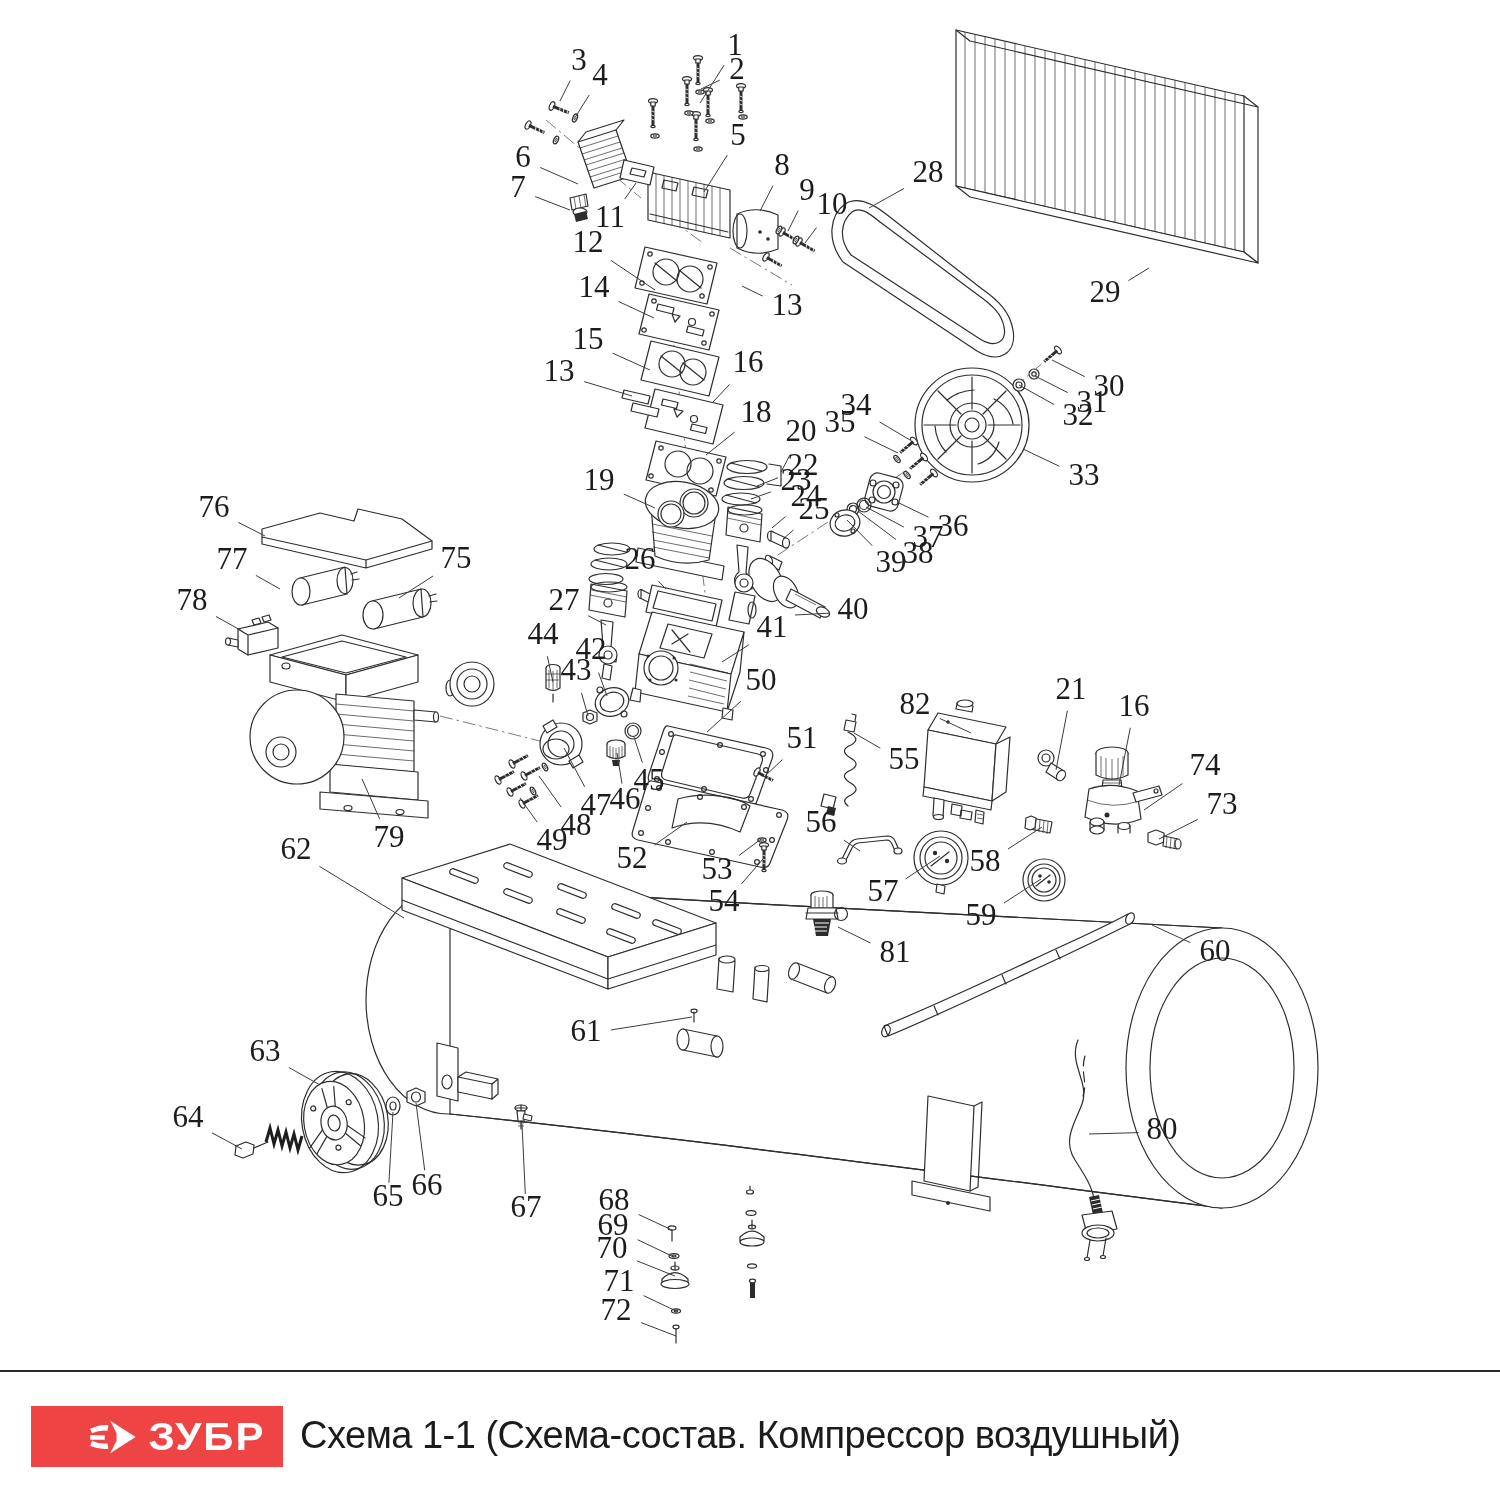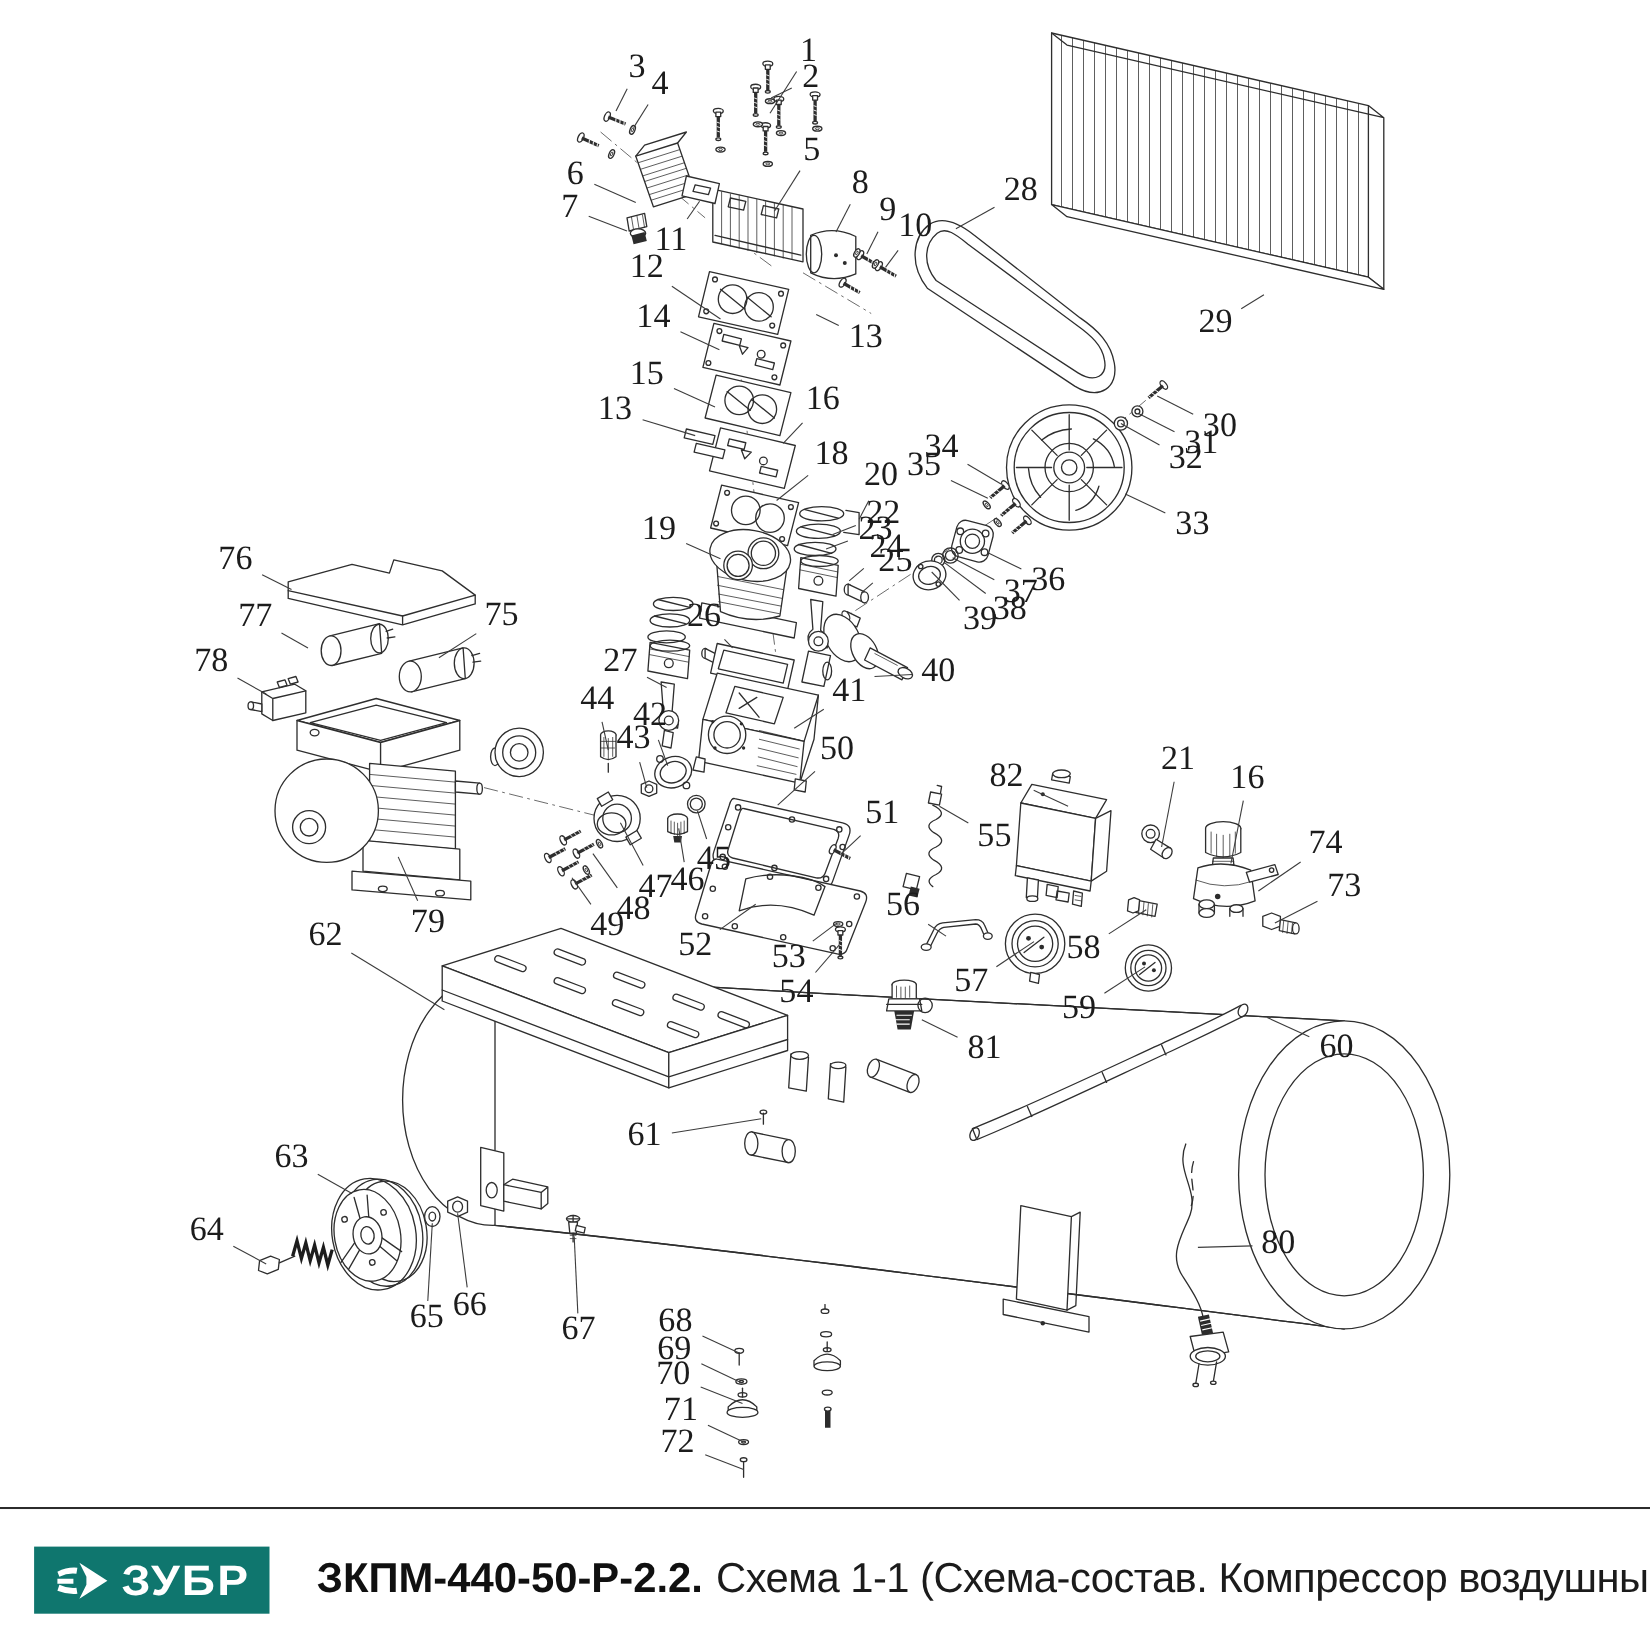--- a/index.html
+++ b/index.html
@@ -743,30 +743,29 @@
         <text x="895" y="955" class="plabel" font-size="31" fill="#1c1c1c">81</text>
         <text x="915" y="707" class="plabel" font-size="31" fill="#1c1c1c">82</text>
         <text x="1134" y="709" class="plabel" font-size="31" fill="#1c1c1c">16</text>
         <text x="1071" y="692" class="plabel" font-size="31" fill="#1c1c1c">21</text>
       </g>
 </svg>
 
 <div class="divider" style="background: rgb(43, 43, 43);"></div>
 
 <div class="footer">
-  <div class="brand" id="brandBox" style="background: #0f766e;">
+  <div class="brand" id="brandBox" style="background: #ef4444; padding-left: 38px;">
     <svg width="52" height="40" viewBox="0 0 56 44">
       <g fill="#ffffff">
         <path d="M4 13 Q14 8 24 9 L23 15 Q14 14 6 18 Z"></path>
         <path d="M4 20 L20 20 L20 25 L4 25 Z"></path>
         <path d="M4 32 Q14 36 24 35 L23 29 Q14 30 6 26 Z"></path>
         <path d="M26 4 L54 22 L26 40 L33 26 L33 18 Z"></path>
       </g>
     </svg>
     <span class="brand-text">ЗУБР</span>
   </div>
   <div class="title">
-    <span class="model">ЗКПМ-440-50-Р-2.2.</span>
     <span class="subtitle">Схема 1-1 (Схема-состав. Компрессор воздушный)</span>
   </div>
 </div>
 
 </div>
 
 </body></html>

